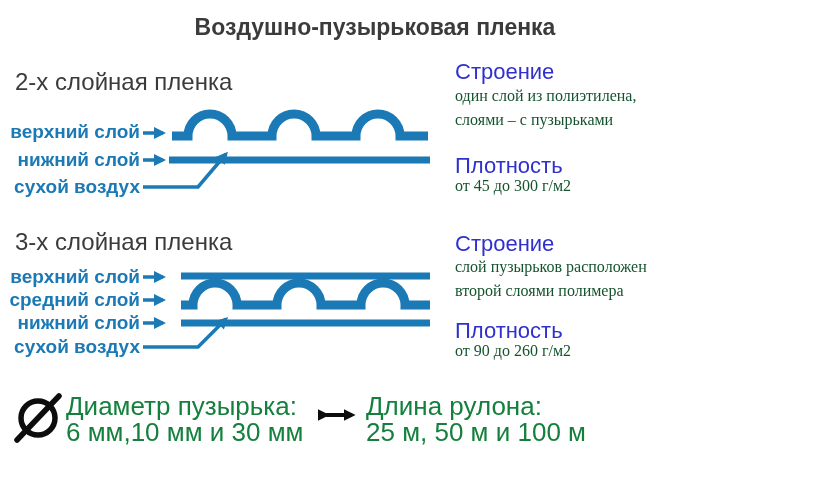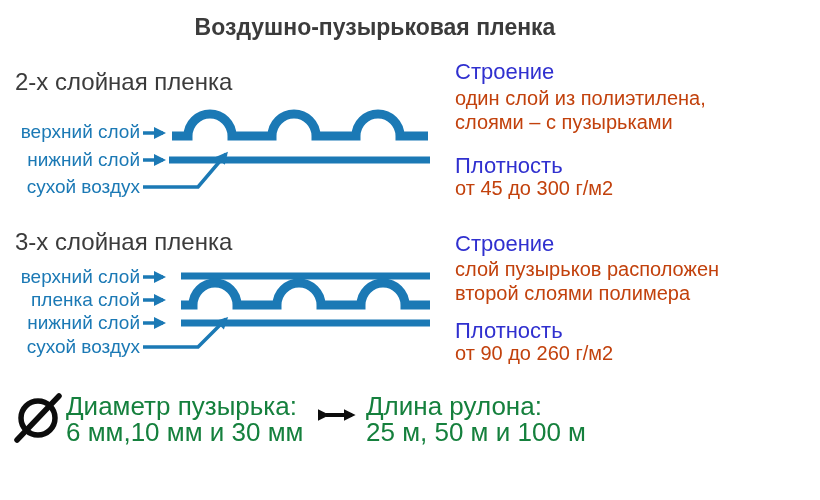--- a/index.html
+++ b/index.html
@@ -5,24 +5,24 @@
   html,body{margin:0;padding:0;background:#fff;}
   .page{
     position:relative;width:820px;height:468px;background:#ffffff;overflow:hidden;
     font-family:"Liberation Sans","DejaVu Sans",sans-serif;
   }
   .abs{position:absolute;white-space:nowrap;line-height:1.15;}
   .title{left:150px;top:14px;width:450px;text-align:center;
     font-size:23px;font-weight:bold;color:#3b3b3b;}
   .sec-heading{left:15px;font-size:24px;color:#3b3b3b;}
   .layer-label{left:0;width:140px;text-align:right;
-    color:#1b79b5;font-weight:normal;font-size:19px;}
+    color:#1b79b5;font-weight:bold;font-size:19px;}
   .rc{left:455px;}
   .rc-heading{font-size:22px;color:#3030cf;}
-  .rc-body{font-size:20px;color:#c2410c;}
+  .rc-body{font-size:16px;color:#14532d;font-family:Liberation Serif, serif;}
   .foot-text{font-size:26px;color:#15803d;}
   svg{display:block;}
 </style>
 </head>
 <body>
 
 <div class="page">
 
   <div class="abs title">Воздушно-пузырьковая пленка</div>
 
@@ -49,21 +49,21 @@
 
   <div class="abs rc rc-heading" style="top:59px">Строение</div>
   <div class="abs rc rc-body" style="top:87px">один слой из полиэтилена,</div>
   <div class="abs rc rc-body" style="top:111px">слоями – с пузырьками</div>
   <div class="abs rc rc-heading" style="top:153px">Плотность</div>
   <div class="abs rc rc-body" style="top:177px">от 45 до 300 г/м2</div>
 
   <div class="abs sec-heading" style="top:228px">3-х слойная пленка</div>
 
   <div class="abs layer-label" style="top:266px">верхний слой</div>
-  <div class="abs layer-label" style="top:289px">пленка слой</div>
+  <div class="abs layer-label" style="top:289px">средний слой</div>
   <div class="abs layer-label" style="top:312px">нижний слой</div>
   <div class="abs layer-label" style="top:336px">сухой воздух</div>
 
   <svg class="abs" style="left:140px;top:255px" width="295" height="110" viewBox="0 0 295 110">
     <defs>
       <marker id="ah2" viewBox="0 0 10 10" refX="7.5" refY="5" markerUnits="userSpaceOnUse" markerWidth="13" markerHeight="12" orient="auto">
         <path d="M0,0 L10,5 L0,10 z" fill="#1b79b5"></path>
       </marker>
     </defs>
     <g stroke="#1b79b5" fill="none">

